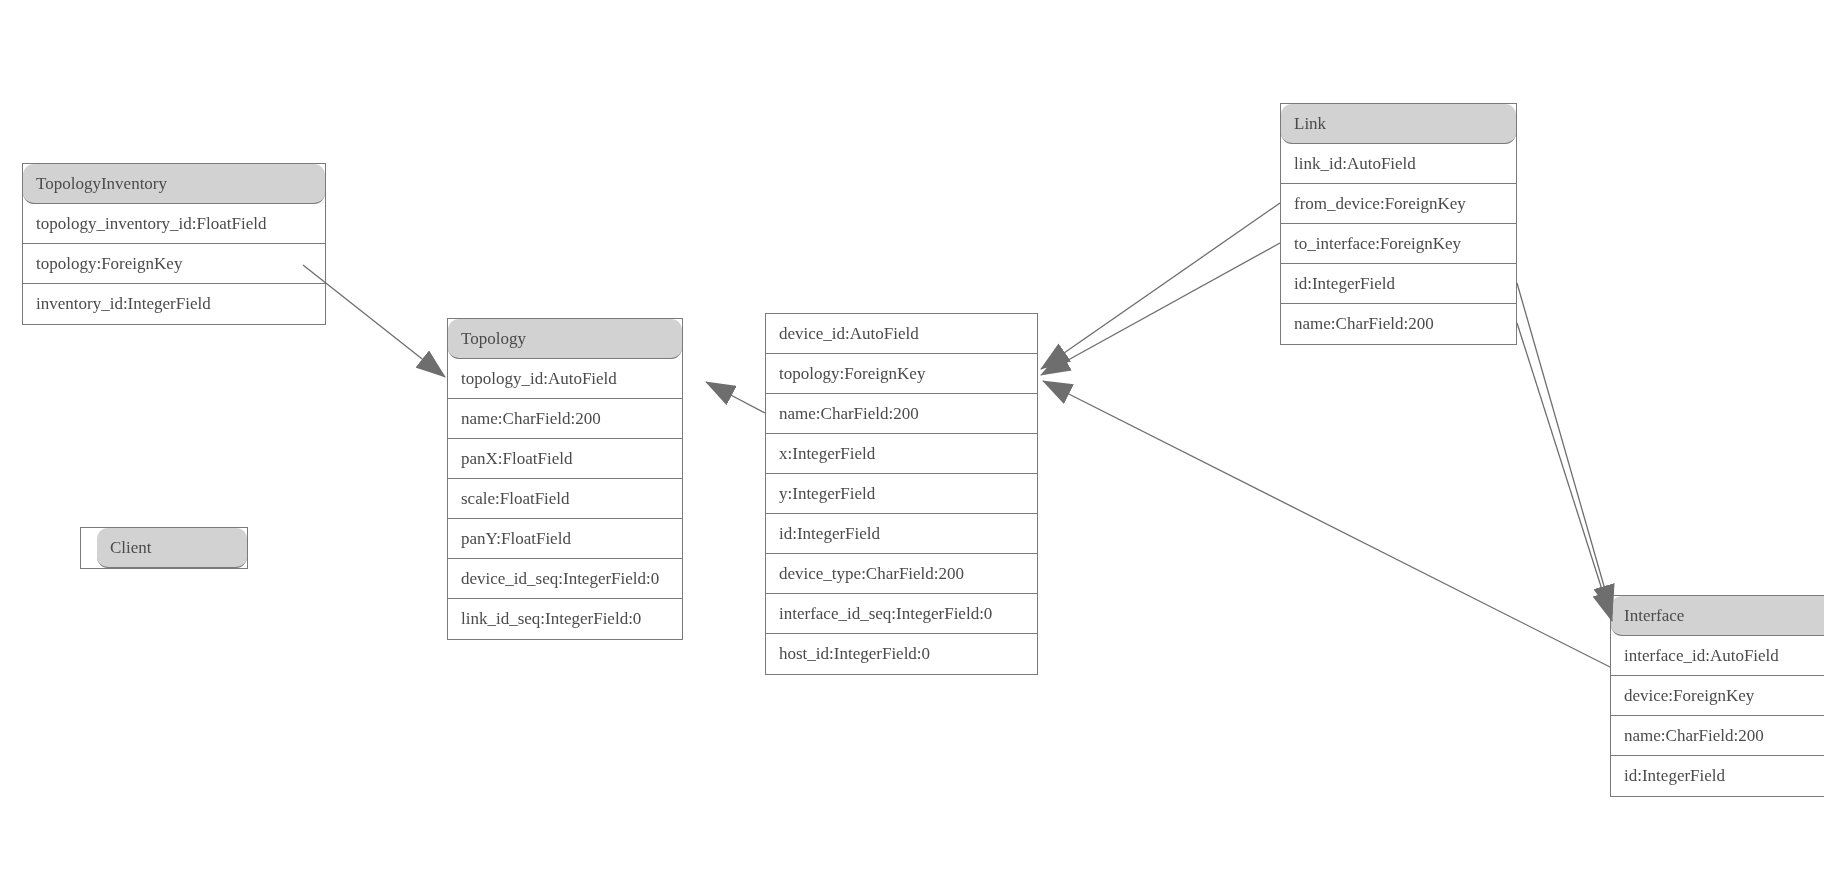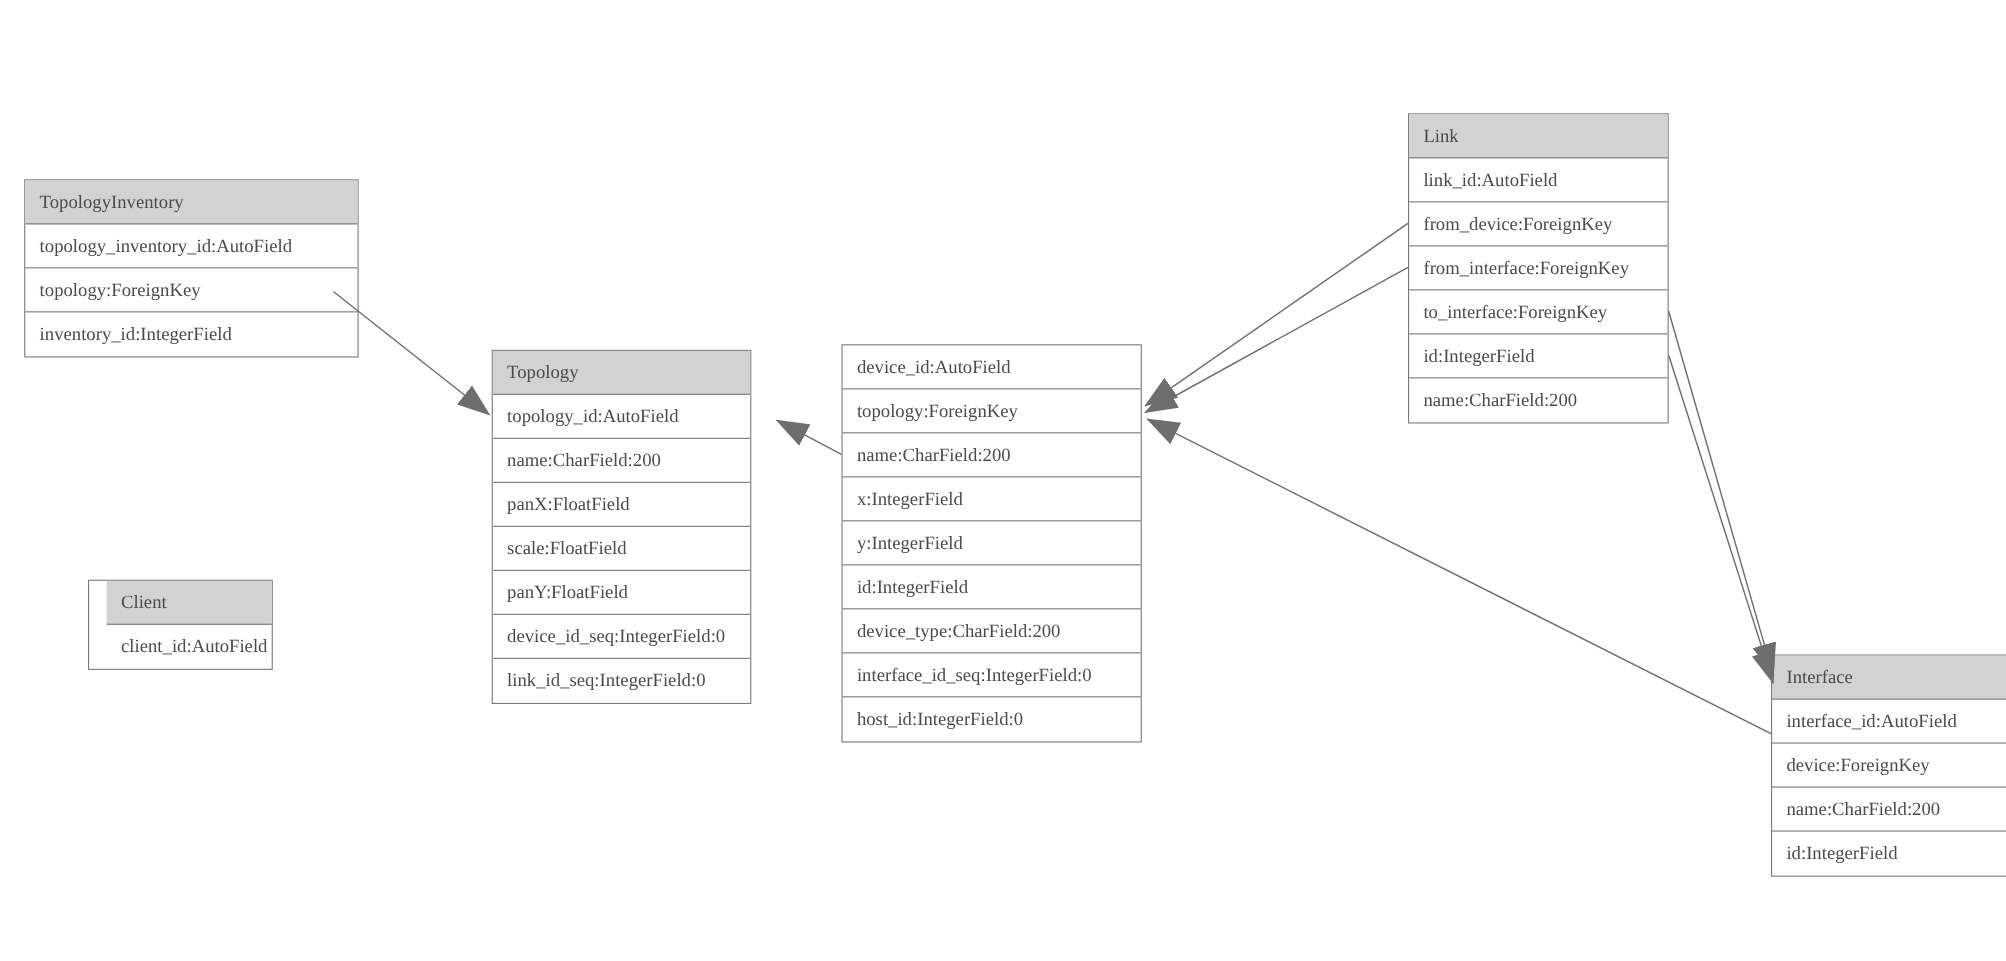--- a/index.html
+++ b/index.html
@@ -21,20 +21,21 @@
   }
   .entity .header {
     height: 40px;
     line-height: 40px;
     background: #d2d2d2;
     border-bottom: 1.5px solid #7a7a7a;
     padding-left: 13px;
     box-sizing: border-box;
     white-space: nowrap;
     overflow: hidden;
+    border-radius: 11px;
   }
   .entity .row {
     height: 40px;
     line-height: 39px;
     border-bottom: 1px solid #7a7a7a;
     padding-left: 13px;
     box-sizing: border-box;
     white-space: nowrap;
     overflow: hidden;
   }
@@ -57,44 +58,41 @@
   }
 </style>
 </head>
 <body>
 
 <div id="canvas">
 
   <div class="entity e-topologyinventory">
     <div class="header">TopologyInventory</div>
     <div class="rows">
-        <div class="row">topology_inventory_id:AutoField</div>
+        <div class="row">topology_inventory_id:FloatField</div>
         <div class="row">topology:ForeignKey</div>
         <div class="row">inventory_id:IntegerField</div>
       </div>
   </div>
 
   <div class="entity e-topology">
     <div class="header">Topology</div>
     <div class="rows">
         <div class="row">topology_id:AutoField</div>
         <div class="row">name:CharField:200</div>
         <div class="row">panX:FloatField</div>
         <div class="row">scale:FloatField</div>
         <div class="row">panY:FloatField</div>
         <div class="row">device_id_seq:IntegerField:0</div>
         <div class="row">link_id_seq:IntegerField:0</div>
       </div>
   </div>
 
   <div class="entity e-client">
     <div class="header">Client</div>
-    <div class="rows">
-        <div class="row">client_id:AutoField</div>
-      </div>
   </div>
 
   <div class="entity e-device">
     <div class="rows">
         <div class="row">device_id:AutoField</div>
         <div class="row">topology:ForeignKey</div>
         <div class="row">name:CharField:200</div>
         <div class="row">x:IntegerField</div>
         <div class="row">y:IntegerField</div>
         <div class="row">id:IntegerField</div>
@@ -102,21 +100,20 @@
         <div class="row">interface_id_seq:IntegerField:0</div>
         <div class="row">host_id:IntegerField:0</div>
       </div>
   </div>
 
   <div class="entity e-link">
     <div class="header">Link</div>
     <div class="rows">
         <div class="row">link_id:AutoField</div>
         <div class="row">from_device:ForeignKey</div>
-        <div class="row">from_interface:ForeignKey</div>
         <div class="row">to_interface:ForeignKey</div>
         <div class="row">id:IntegerField</div>
         <div class="row">name:CharField:200</div>
       </div>
   </div>
 
   <div class="entity e-interface">
     <div class="header">Interface</div>
     <div class="rows">
         <div class="row">interface_id:AutoField</div>

